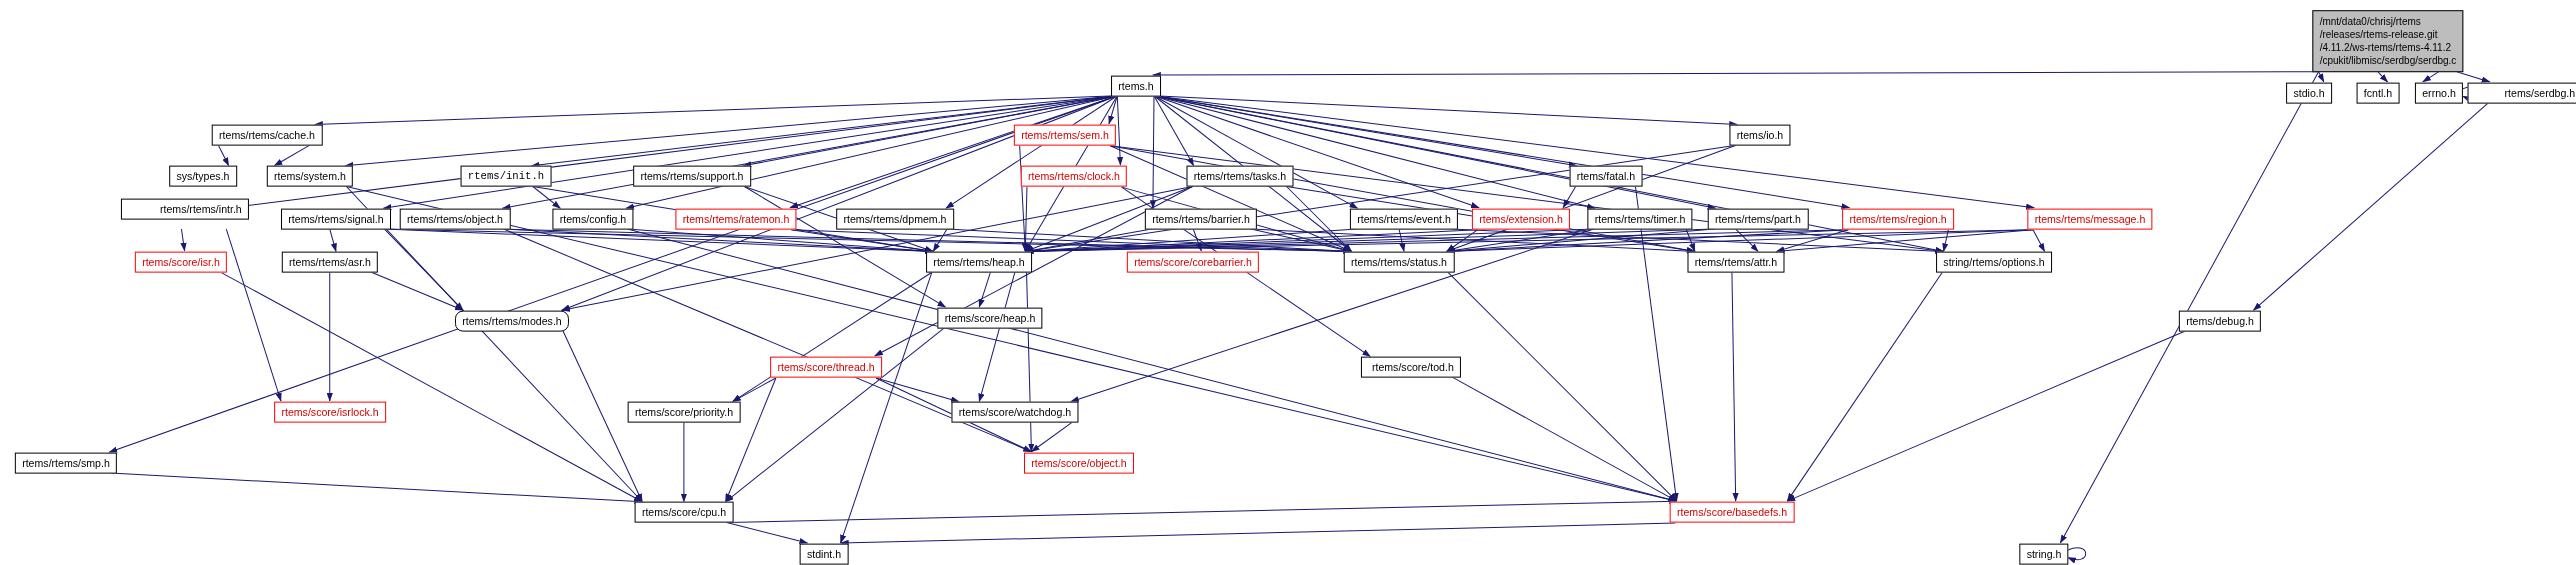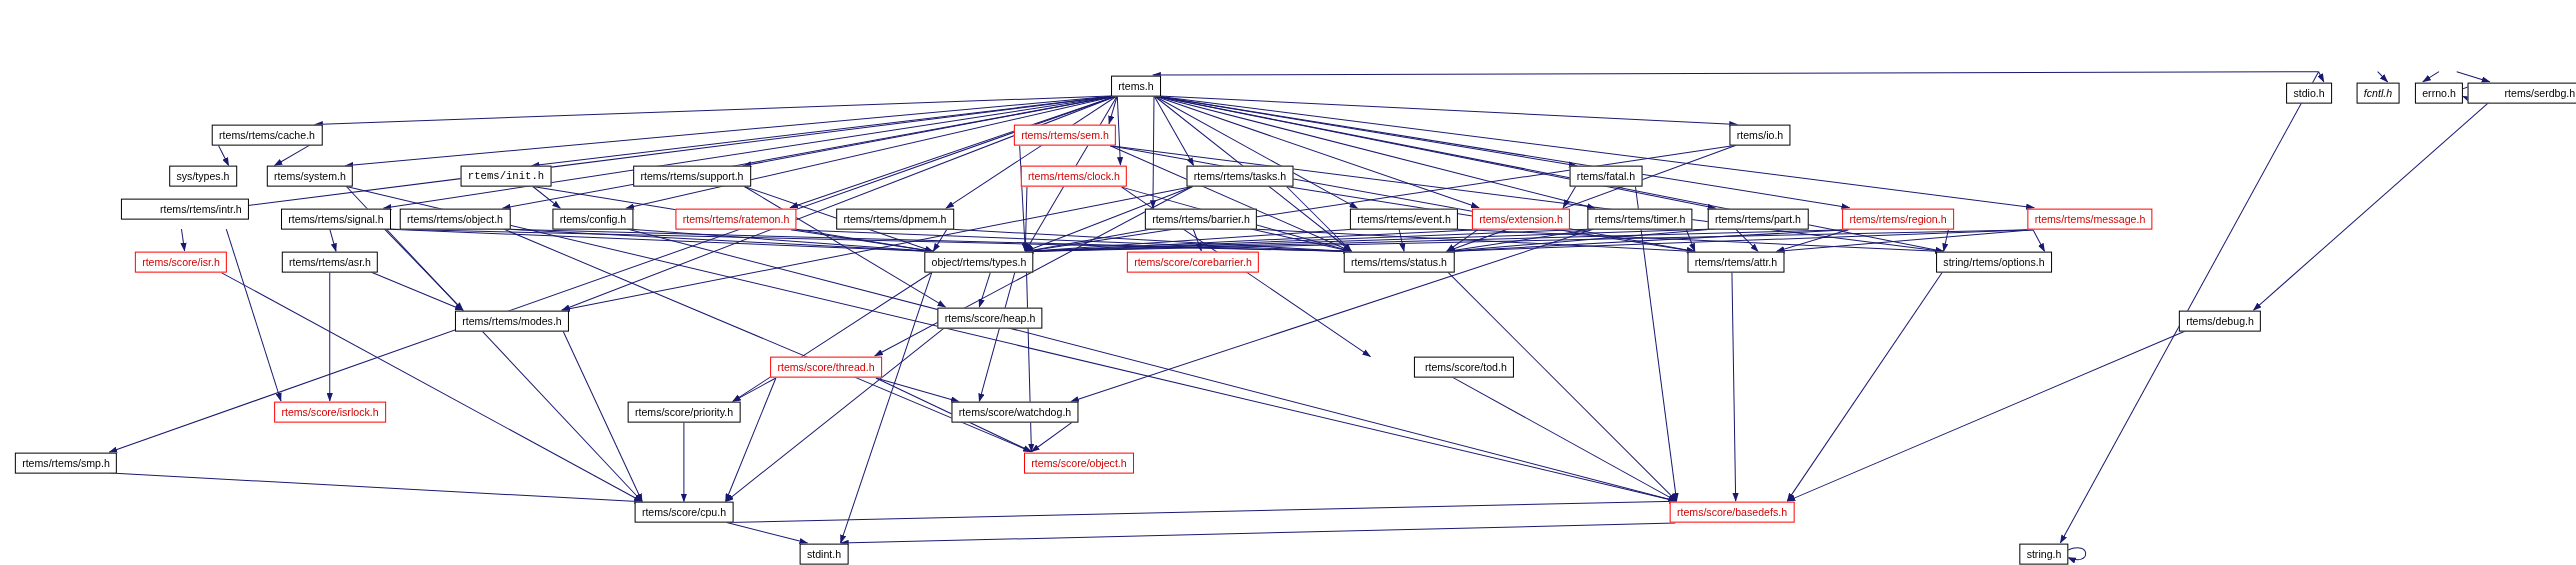--- a/index.html
+++ b/index.html
@@ -167,22 +167,26 @@
       <path d="M 2321.6640625 603.046875 L 2679.6484375 800.953125" fill="none" stroke="#191970" stroke-width="1.6" marker-end="url(#arr)"></path>
       <path d="M 1093 675.046875 L 1093 801.953125" fill="none" stroke="#191970" stroke-width="1.6" marker-end="url(#arr)"></path>
       <path d="M 1713.234375 675.046875 L 1648.46875 721.953125" fill="none" stroke="#191970" stroke-width="1.6" marker-end="url(#arr)"></path>
       <path d="M 176.375 756.046875 L 1026.4453125 801.953125" fill="none" stroke="#191970" stroke-width="1.6" marker-end="url(#arr)"></path>
       <path d="M 3492.65625 529.046875 L 2856.3515625 800.953125" fill="none" stroke="#191970" stroke-width="1.6" marker-end="url(#arr)"></path>
       <path d="M 1161.5546875 835.046875 L 2679.6484375 800.953125" fill="none" stroke="#191970" stroke-width="1.6" marker-end="url(#arr)"></path>
       <path d="M 1161.5546875 835.046875 L 1290.59375 867.953125" fill="none" stroke="#191970" stroke-width="1.6" marker-end="url(#arr)"></path>
       <path d="M 2677.6484375 836.046875 L 1343.40625 867.953125" fill="none" stroke="#191970" stroke-width="1.6" marker-end="url(#arr)"></path>
     </svg>
   <div id="nodes-layer">
+      <div class="node source" style="left: 2388px; top: 41px;">/mnt/data0/chrisj/rtems
+/releases/rtems-release.git
+/4.11.2/ws-rtems/rtems-4.11.2
+/cpukit/libmisc/serdbg/serdbg.c</div>
       <div class="node normal" style="left: 2309px; top: 93px;">stdio.h</div>
-      <div class="node normal" style="left: 2378px; top: 93px; font-style: italic;">fcntl.h</div>
+      <div class="node normal" style="left: 2378px; top: 93px;">fcntl.h</div>
       <div class="node normal" style="left: 2439px; top: 93px;">errno.h</div>
       <div class="node normal" style="left: 2525px; top: 93px; padding-left: 36px;">rtems/serdbg.h</div>
       <div class="node normal" style="left: 1136px; top: 86px;">rtems.h</div>
       <div class="node normal" style="left: 267px; top: 135px;">rtems/rtems/cache.h</div>
       <div class="node truncated" style="left: 1065px; top: 135px;">rtems/rtems/sem.h</div>
       <div class="node normal" style="left: 1760px; top: 135px;">rtems/io.h</div>
       <div class="node normal" style="left: 203px; top: 176px; text-align: right;">sys/types.h</div>
       <div class="node normal" style="left: 310px; top: 176px;">rtems/system.h</div>
       <div class="node normal" style="left: 506px; top: 176px; font-family: Liberation Mono, monospace;">rtems/init.h</div>
       <div class="node normal" style="left: 692px; top: 176px;">rtems/rtems/support.h</div>
@@ -197,30 +201,30 @@
       <div class="node normal" style="left: 895px; top: 219px;">rtems/rtems/dpmem.h</div>
       <div class="node normal" style="left: 1201px; top: 219px;">rtems/rtems/barrier.h</div>
       <div class="node normal" style="left: 1404px; top: 219px;">rtems/rtems/event.h</div>
       <div class="node truncated" style="left: 1521px; top: 219px;">rtems/extension.h</div>
       <div class="node normal" style="left: 1640px; top: 219px;">rtems/rtems/timer.h</div>
       <div class="node normal" style="left: 1758px; top: 219px;">rtems/rtems/part.h</div>
       <div class="node truncated" style="left: 1898px; top: 219px;">rtems/rtems/region.h</div>
       <div class="node truncated" style="left: 2090px; top: 219px;">rtems/rtems/message.h</div>
       <div class="node truncated" style="left: 181px; top: 262px;">rtems/score/isr.h</div>
       <div class="node normal" style="left: 330px; top: 262px;">rtems/rtems/asr.h</div>
-      <div class="node normal" style="left: 979px; top: 262px;">object/rtems/types.h</div>
+      <div class="node normal" style="left: 979px; top: 262px;">rtems/rtems/heap.h</div>
       <div class="node truncated" style="left: 1193px; top: 262px;">rtems/score/corebarrier.h</div>
       <div class="node normal" style="left: 1399px; top: 262px;">rtems/rtems/status.h</div>
       <div class="node normal" style="left: 1736px; top: 262px;">rtems/rtems/attr.h</div>
       <div class="node normal" style="left: 1994px; top: 262px;">string/rtems/options.h</div>
-      <div class="node normal" style="left: 512px; top: 321px;">rtems/rtems/modes.h</div>
+      <div class="node normal" style="left: 512px; top: 321px; border-radius: 8px;">rtems/rtems/modes.h</div>
       <div class="node normal" style="left: 990px; top: 318px;">rtems/score/heap.h</div>
       <div class="node normal" style="left: 2220px; top: 321px;">rtems/debug.h</div>
       <div class="node truncated" style="left: 826px; top: 367px;">rtems/score/thread.h</div>
-      <div class="node normal" style="left: 1464px; top: 367px; padding-left: 10px;">rtems/score/tod.h</div>
+      <div class="node normal" style="left: 1411px; top: 367px; padding-left: 10px;">rtems/score/tod.h</div>
       <div class="node normal" style="left: 684px; top: 412px;">rtems/score/priority.h</div>
       <div class="node truncated" style="left: 330px; top: 412px;">rtems/score/isrlock.h</div>
       <div class="node normal" style="left: 1015px; top: 412px;">rtems/score/watchdog.h</div>
       <div class="node normal" style="left: 66px; top: 463px;">rtems/rtems/smp.h</div>
       <div class="node truncated" style="left: 1079px; top: 463px;">rtems/score/object.h</div>
       <div class="node normal" style="left: 684px; top: 512px;">rtems/score/cpu.h</div>
       <div class="node truncated" style="left: 1732px; top: 512px;">rtems/score/basedefs.h</div>
       <div class="node normal" style="left: 824px; top: 554px;">stdint.h</div>
       <div class="node normal" style="left: 2044px; top: 554px;">string.h</div>
     </div>

